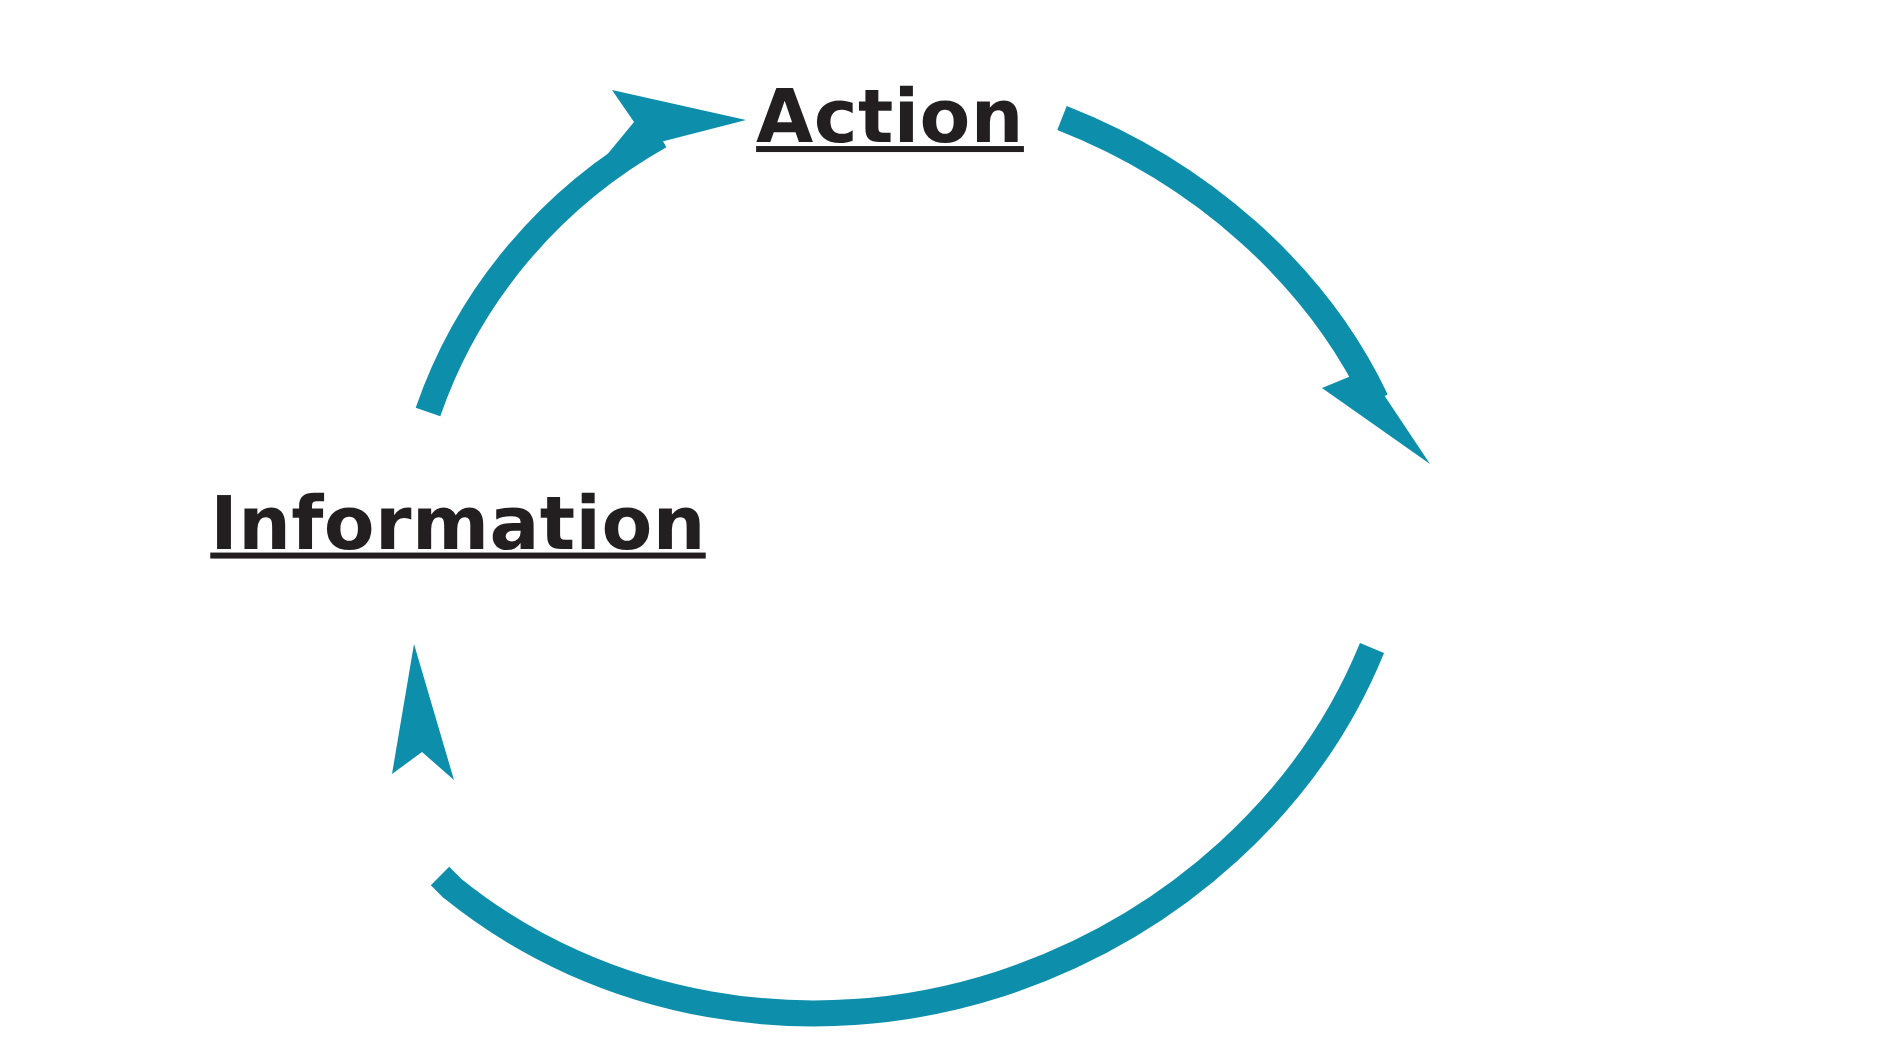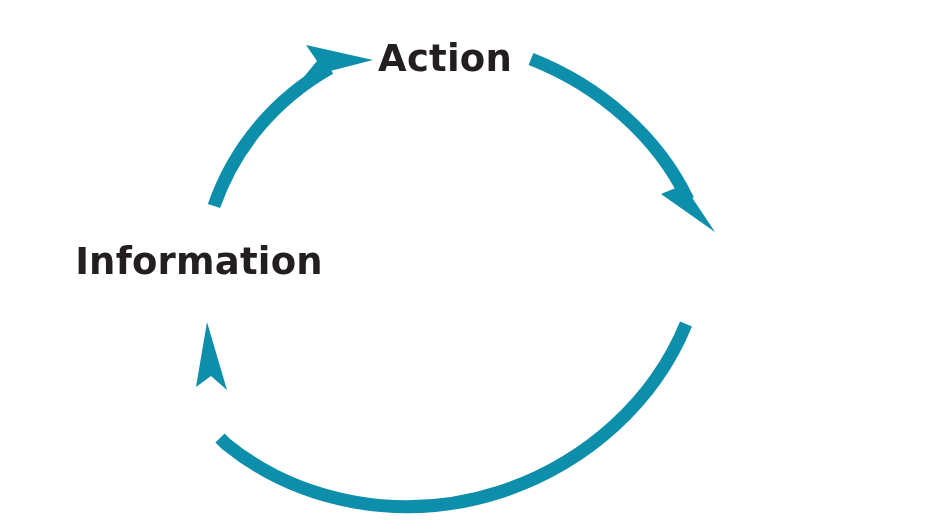--- a/index.html
+++ b/index.html
@@ -30,20 +30,21 @@
     position: absolute;
     color: #231f20;
     font-family: "DejaVu Sans", sans-serif;
     font-weight: 700;
     font-size: 37px;
     line-height: 1.08;
     letter-spacing: 0.2px;
     white-space: pre;
     text-align: center;
     transform: translate(-50%, -50%);
+    text-decoration: underline;
     -webkit-font-smoothing: antialiased;
   }
   .node-label.two-line {
     line-height: 1.12;
   }
 </style>
 </head>
 <body>
 
 <div id="stage">
@@ -63,15 +64,15 @@
     <g>
       <path d="M 214 206 C 234 148 275 99 330 68" fill="none" stroke="#0d8fab" stroke-width="13" stroke-linecap="butt"></path>
       <path d="M 373 60 L 306 45 L 317 61 L 303 78 Z" fill="#0d8fab"></path>
     </g>
 
   </svg>
 
   <div class="node-label" style="left:445px; top:59px;">Action</div>
 
 
-  <div class="node-label two-line" style="left:199px; top:262px;"><span>Information</span><br></div>
+  <div class="node-label two-line" style="left:229px; top:262px;"><span>Information</span><br></div>
 
 </div>
 
 </body></html>

